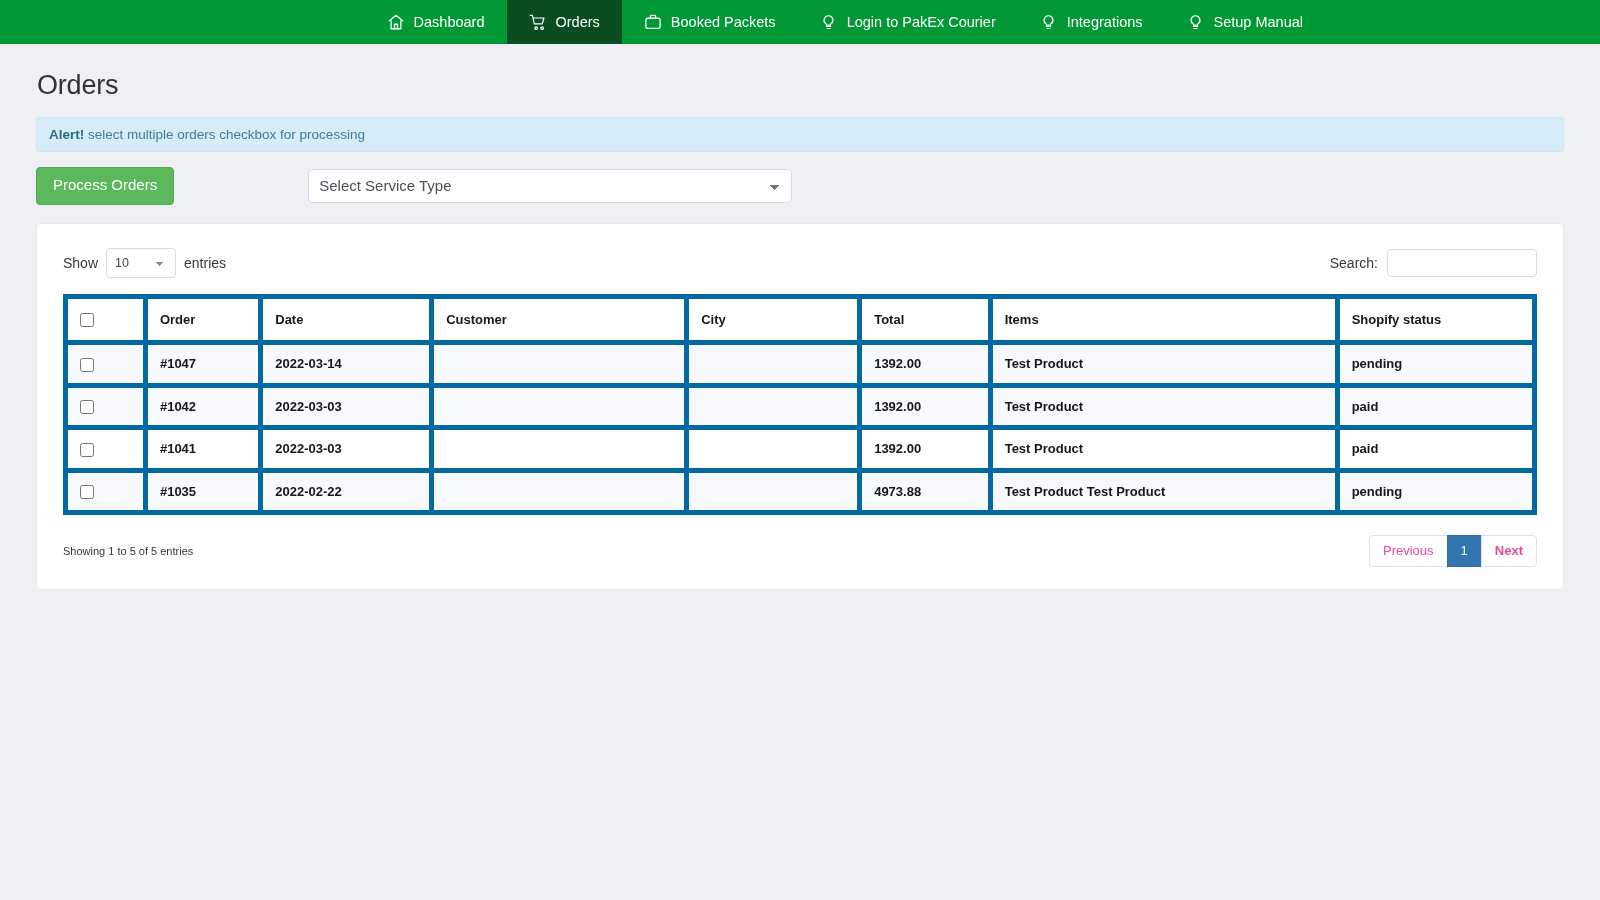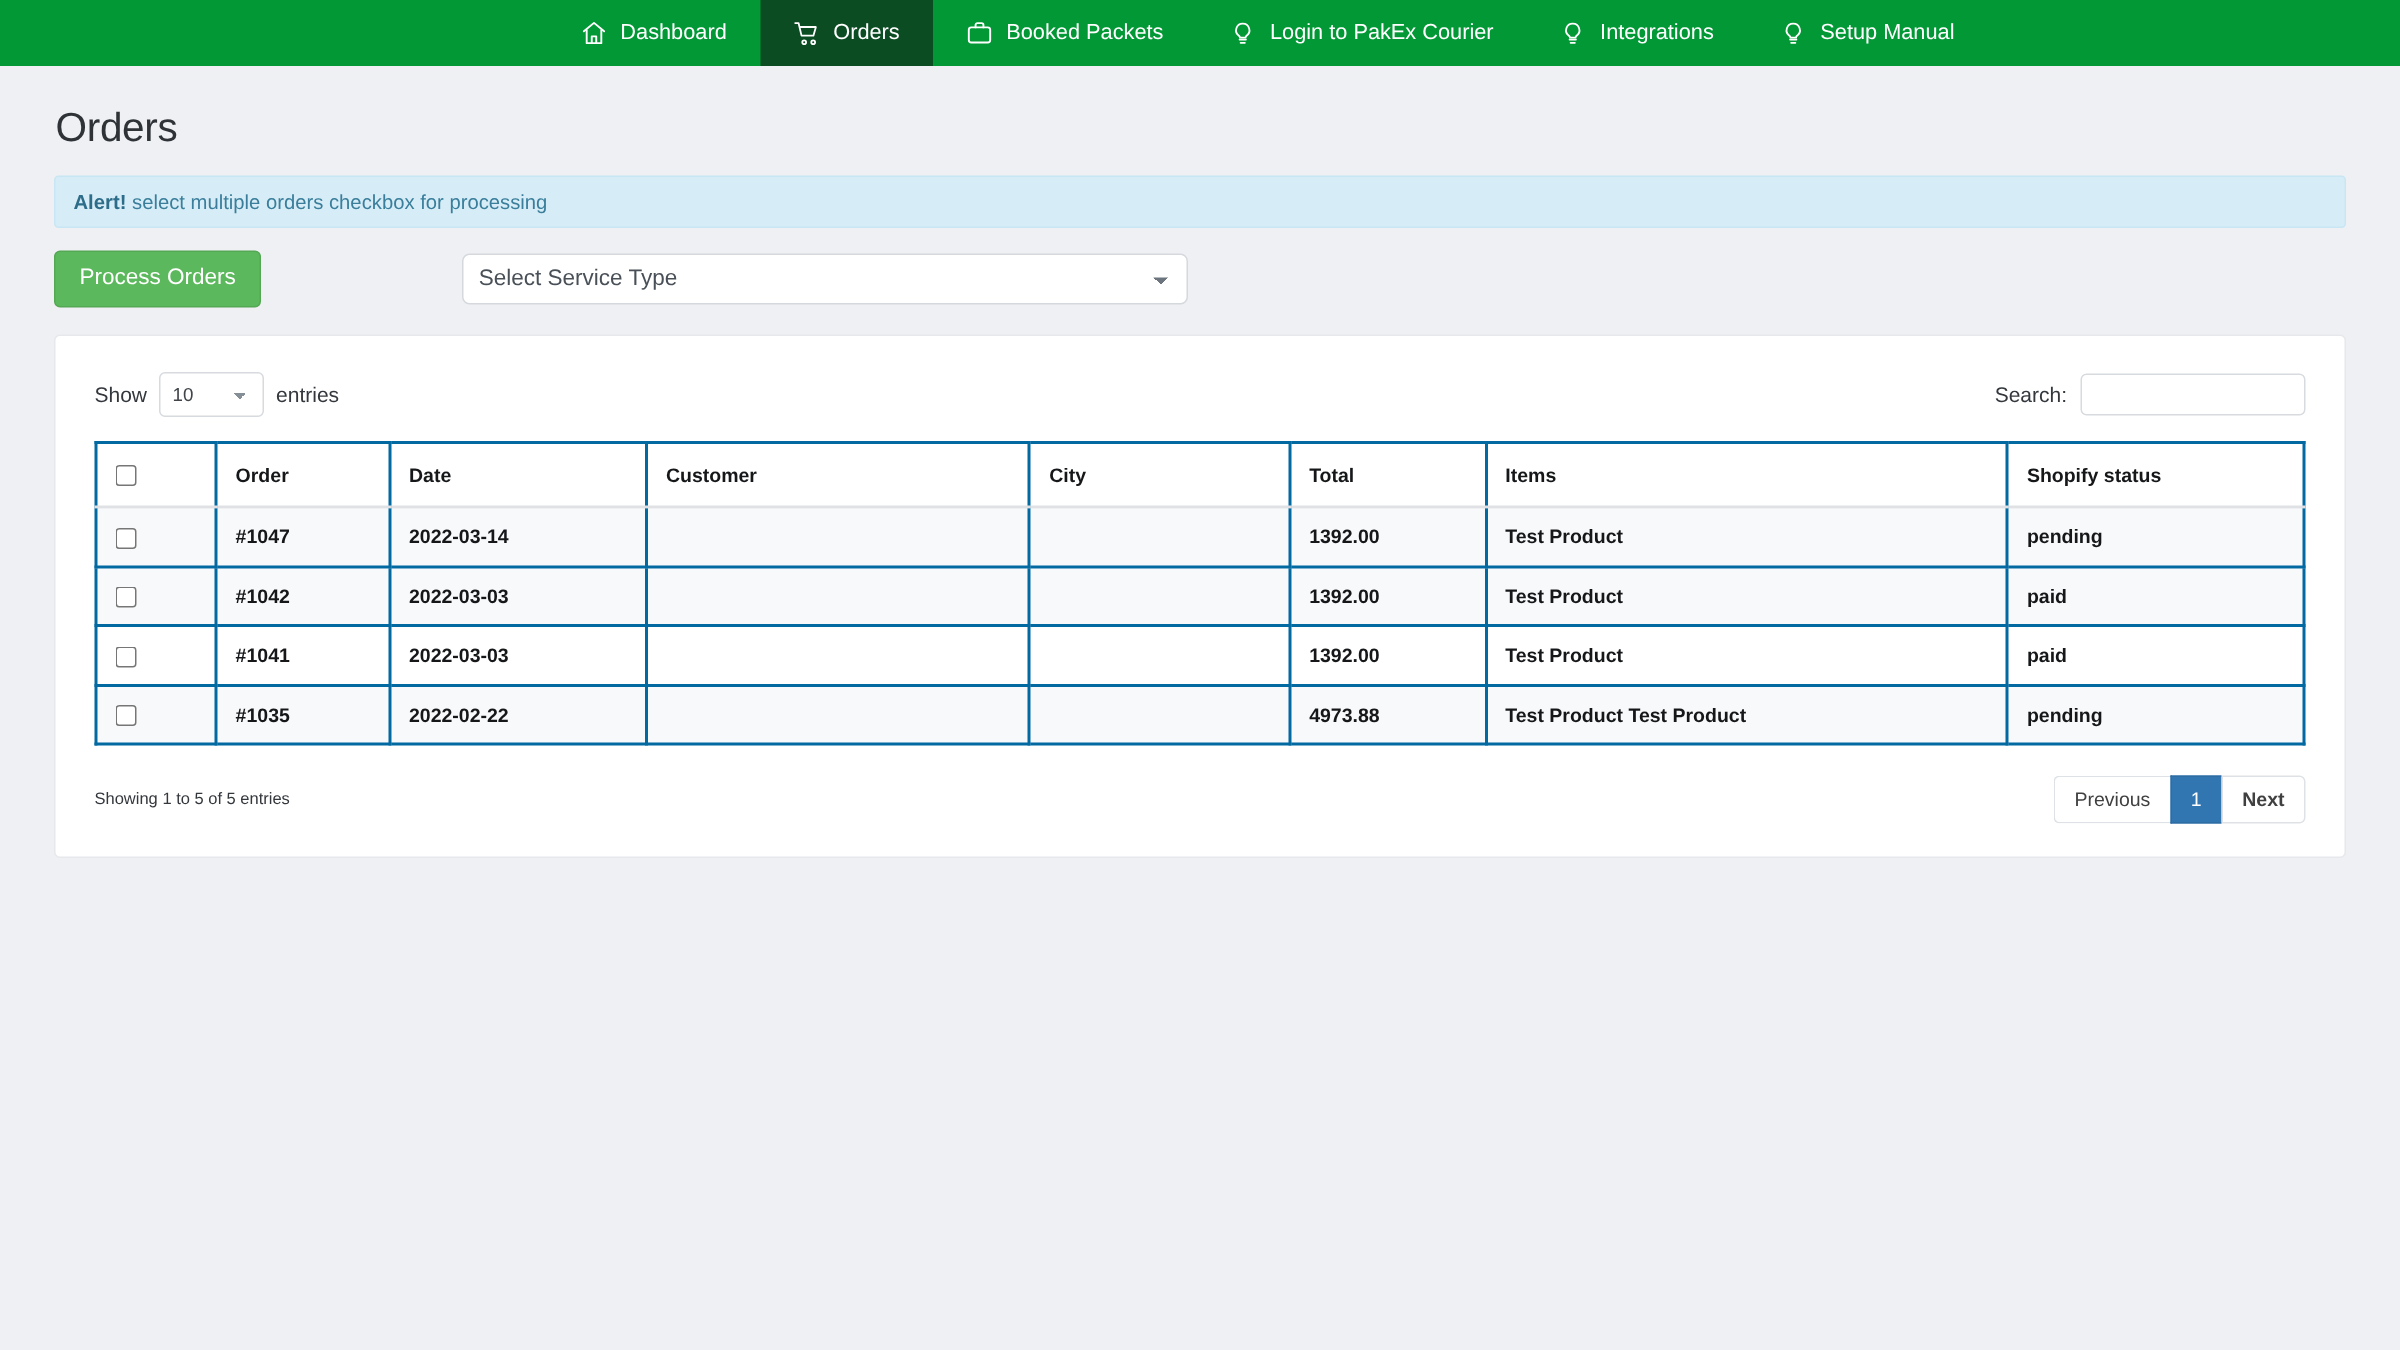--- a/index.html
+++ b/index.html
@@ -144,21 +144,21 @@
     padding: 0 7px;
     color: #333;
   }
 
   table.dt {
     width: 100%;
     border-collapse: collapse;
     table-layout: fixed;
   }
   table.dt th, table.dt td {
-    border: 2px solid #0369a1;
+    border: 5px solid #0369a1;
     font-size: 13px;
     color: #151719;
     font-weight: bold;
     text-align: left;
     padding: 11px 9px 11px 12px;
     overflow: hidden;
     white-space: nowrap;
     vertical-align: middle;
     margin-left: 39px;
   }
@@ -194,21 +194,21 @@
     align-items: center;
     justify-content: space-between;
     margin-top: 20px;
   }
   .dt-info { font-size: 11px; color: #34383d; }
   .dt-pagination { display: flex; }
   .pg {
     border: 1px solid #dee2e6;
     border-right: none;
     background: #fff;
-    color: #404040;
+    color: #ec4899;
     font-size: 13px;
     font-family: inherit;
     padding: 7px 13px;
     cursor: pointer;
     line-height: 1.2;
   }
   .pg:first-child { border-radius: 4px 0 0 4px; }
   .pg:last-child { border-right: 1px solid #dee2e6; border-radius: 0 4px 4px 0; font-weight: bold; }
   .pg.active {
     background: #3276b1;

